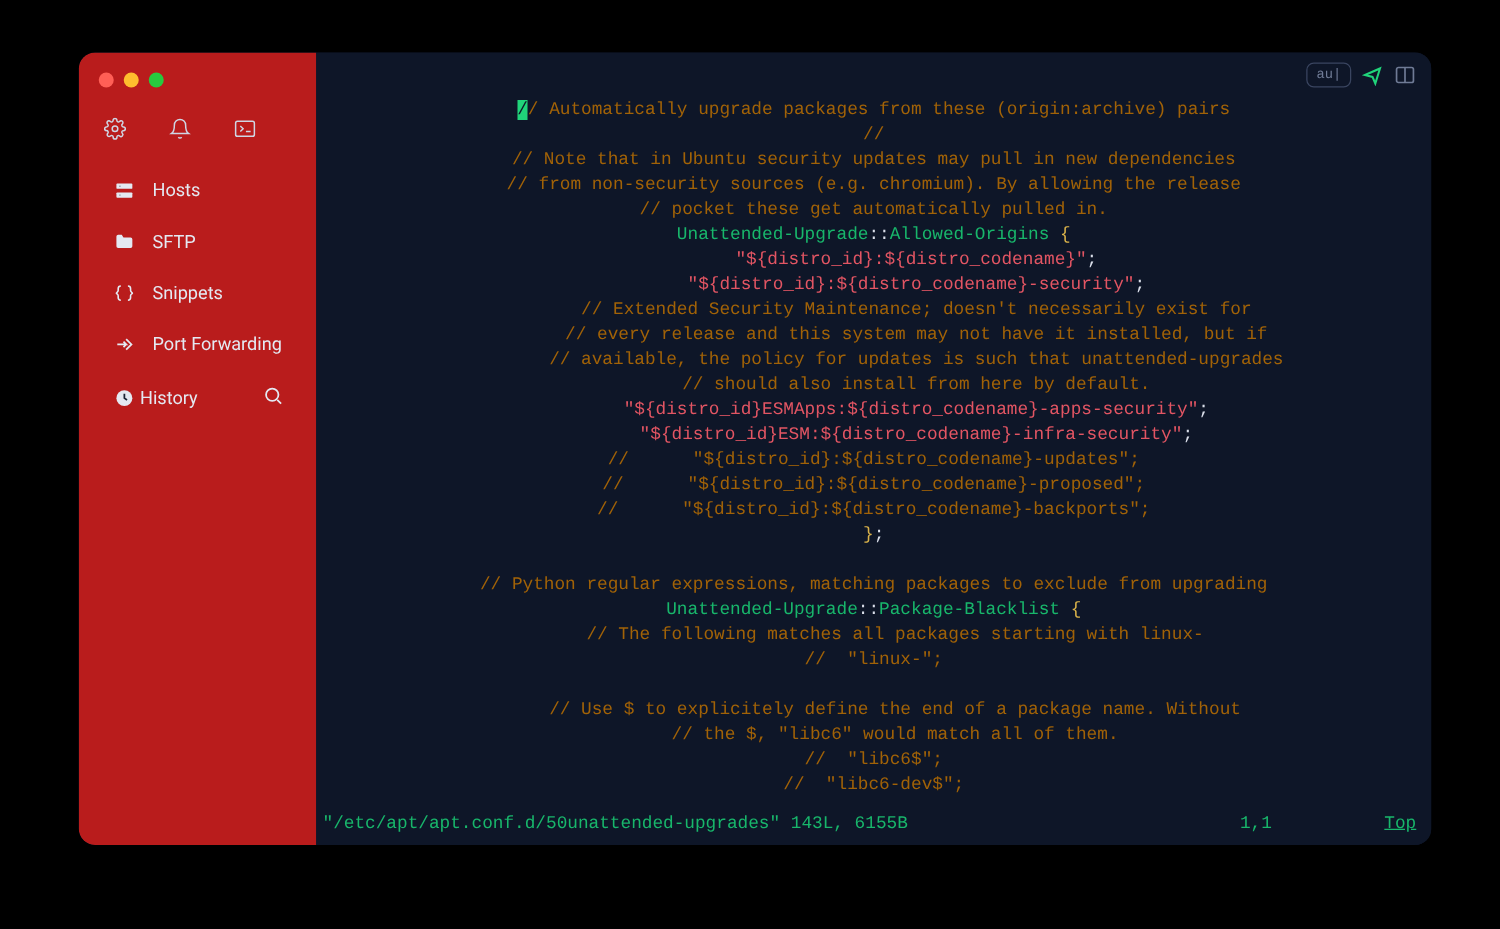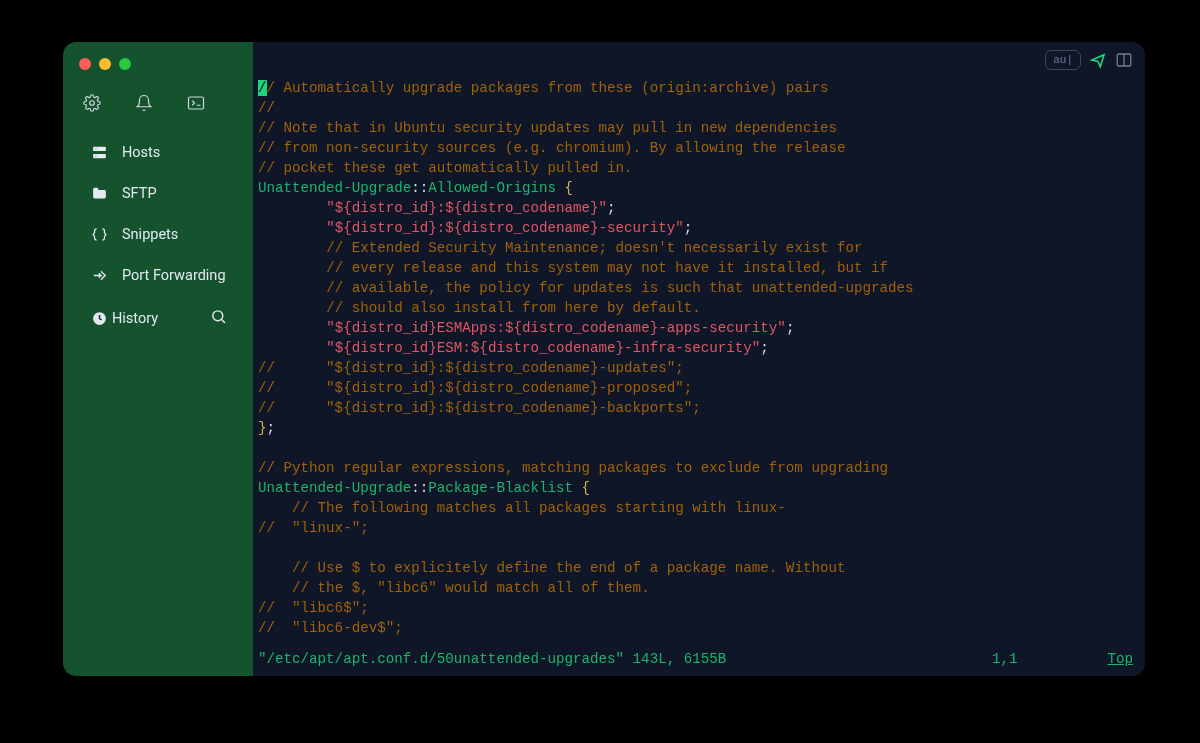--- a/index.html
+++ b/index.html
@@ -1,36 +1,36 @@
 <!DOCTYPE html>
 <html><head>
 <meta charset="utf-8">
 <style>
   html,body{margin:0;padding:0;background:#000;width:1200px;height:743px;overflow:hidden;font-family:-apple-system,BlinkMacSystemFont,"Segoe UI",Roboto,sans-serif;}
   .window{position:absolute;left:63px;top:42px;width:1082px;height:634px;background:#0e1628;border-radius:13px;box-shadow:0 14px 40px rgba(0,0,0,.6);overflow:hidden;display:flex;}
-  .sidebar{width:190px;background:#14532d;display:flex;flex-direction:column;padding-top:10px;border-top-left-radius:13px;border-bottom-left-radius:13px;}
+  .sidebar{width:190px;background:#b91c1c;display:flex;flex-direction:column;padding-top:10px;border-top-left-radius:13px;border-bottom-left-radius:13px;}
   .traffic{display:flex;gap:8px;padding:6px 0 18px 16px;}
   .dot{width:12px;height:12px;border-radius:50%;}
   .dot.red{background:#ff5f56;}
   .dot.yellow{background:#ffbd2e;}
   .dot.green{background:#27c93f;}
   .toolbar-row{display:flex;align-items:center;gap:34px;padding:6px 0 16px 20px;}
   .toolbar-row svg{width:18px;height:18px;stroke:#cfd6e4;fill:none;stroke-width:1.6;}
   .toolbar-row .terminal-ic svg{fill:none;}
   .nav-item{display:flex;align-items:center;gap:14px;padding:10px 0 10px 20px;color:#e4e9f2;font-size:14.5px;cursor:pointer;border-radius:10px;margin:2px 8px;}
   .nav-item svg{width:17px;height:17px;flex:0 0 auto;}
   .nav-item.active{background:#0e1628;color:#20d47a;}
   .nav-item.active svg{stroke:#20d47a;fill:#20d47a;}
   .nav-item:not(.active) svg{stroke:#e4e9f2;fill:#e4e9f2;}
   .nav-item .label{white-space:nowrap;overflow:hidden;text-overflow:ellipsis;}
   .nav-history{display:flex;align-items:center;justify-content:space-between;padding:10px 18px 10px 20px;color:#e4e9f2;font-size:14.5px;cursor:pointer;margin:2px 8px;}
   .nav-history .left{display:flex;align-items:center;gap:4px;}
   .nav-history svg{width:17px;height:17px;stroke:#e4e9f2;fill:#e4e9f2;}
   .nav-history .search-ic svg{fill:none;stroke-width:2;}
-  .term{flex:1;position:relative;background:#0e1628;font-family:"SFMono-Regular",Consolas,"Liberation Mono",Menlo,monospace;font-size:14.2px;line-height:20px;color:#cfd6e4;overflow:hidden;}
+  .term{flex:1;position:relative;background:#0e1628;font-family:"SFMono-Regular",Consolas,"Liberation Mono",Menlo,monospace;font-size:14.2px;line-height:20px;color:#cfd6e4;overflow:hidden;text-align:center;}
   .header-icons{position:absolute;top:8px;right:12px;display:flex;align-items:center;gap:8px;}
   .badge{border:1px solid #3a4560;border-radius:6px;padding:2px 7px;color:#6f7b96;font-size:11px;line-height:14px;}
   .hi-ic{width:18px;height:18px;display:flex;align-items:center;justify-content:center;}
   .hi-ic svg{width:18px;height:18px;}
   .code{position:absolute;left:5px;right:5px;top:36px;white-space:pre;}
   .code .cur{background:#20d47a;color:#0e1628;}
   .c-cmt{color:#a16207;}
   .c-key{color:#18b66b;}
   .c-op{color:#d9dee9;}
   .c-str{color:#e25563;}

